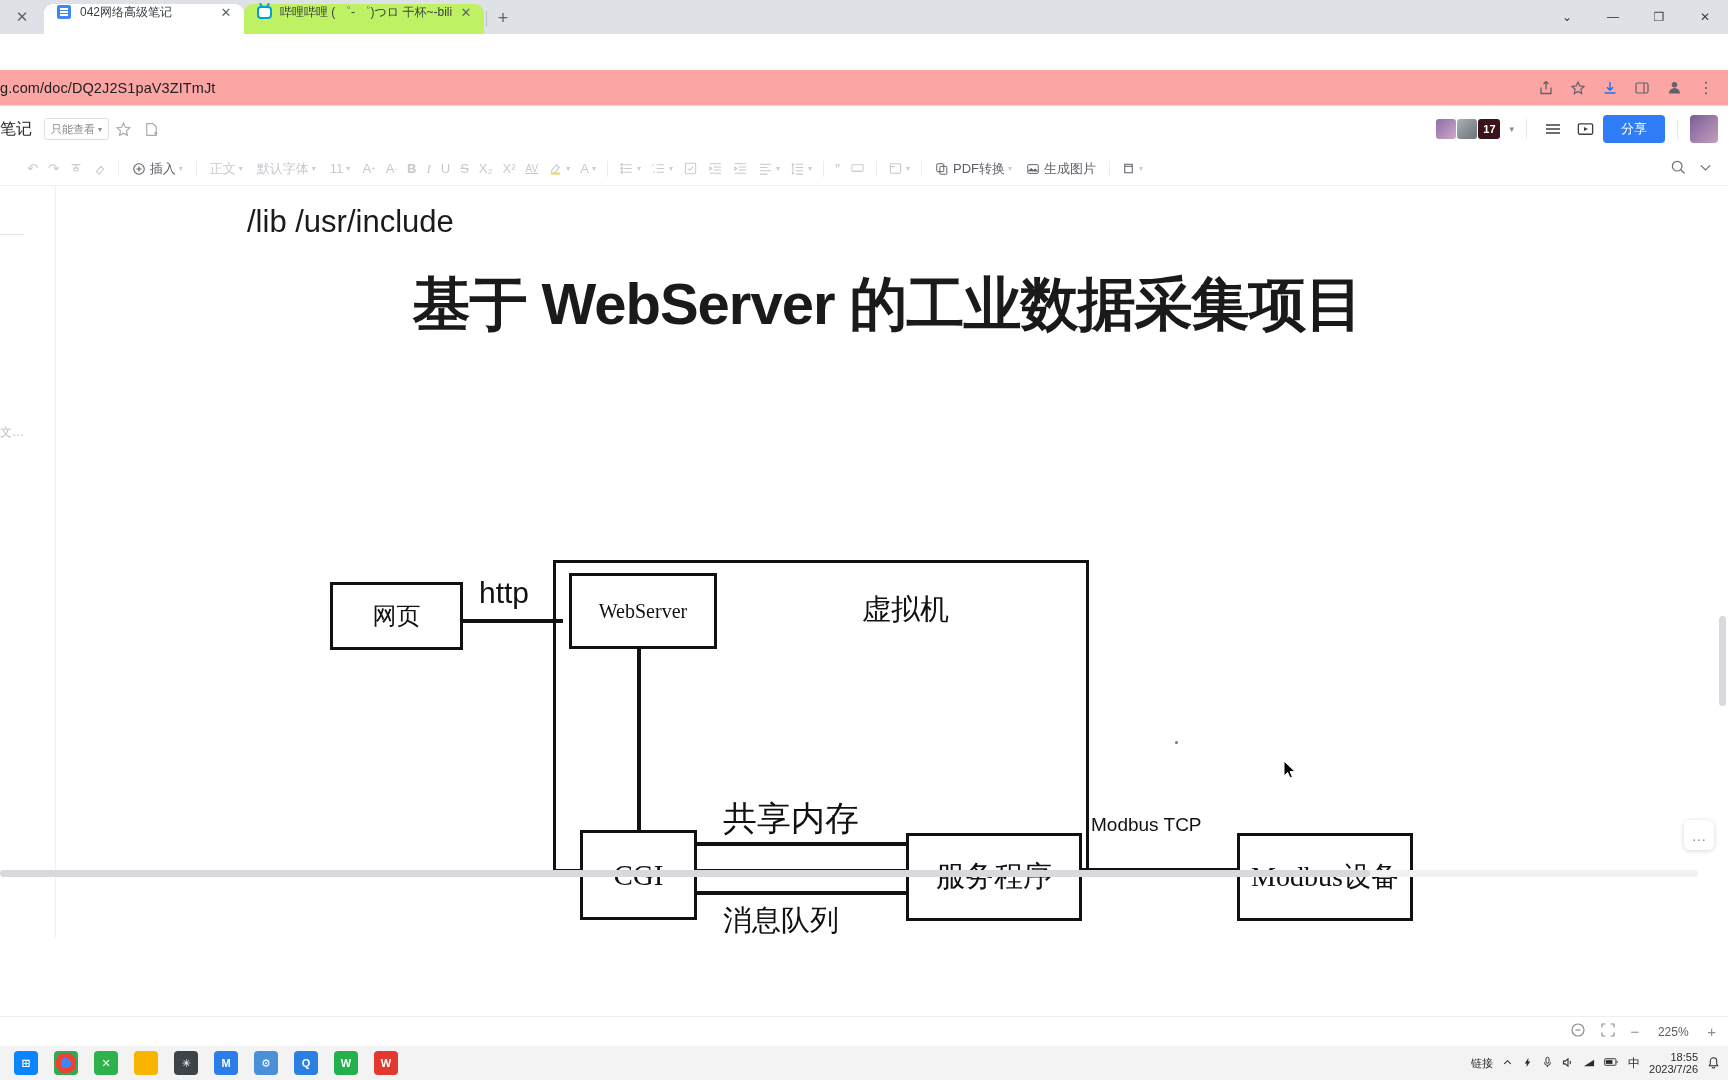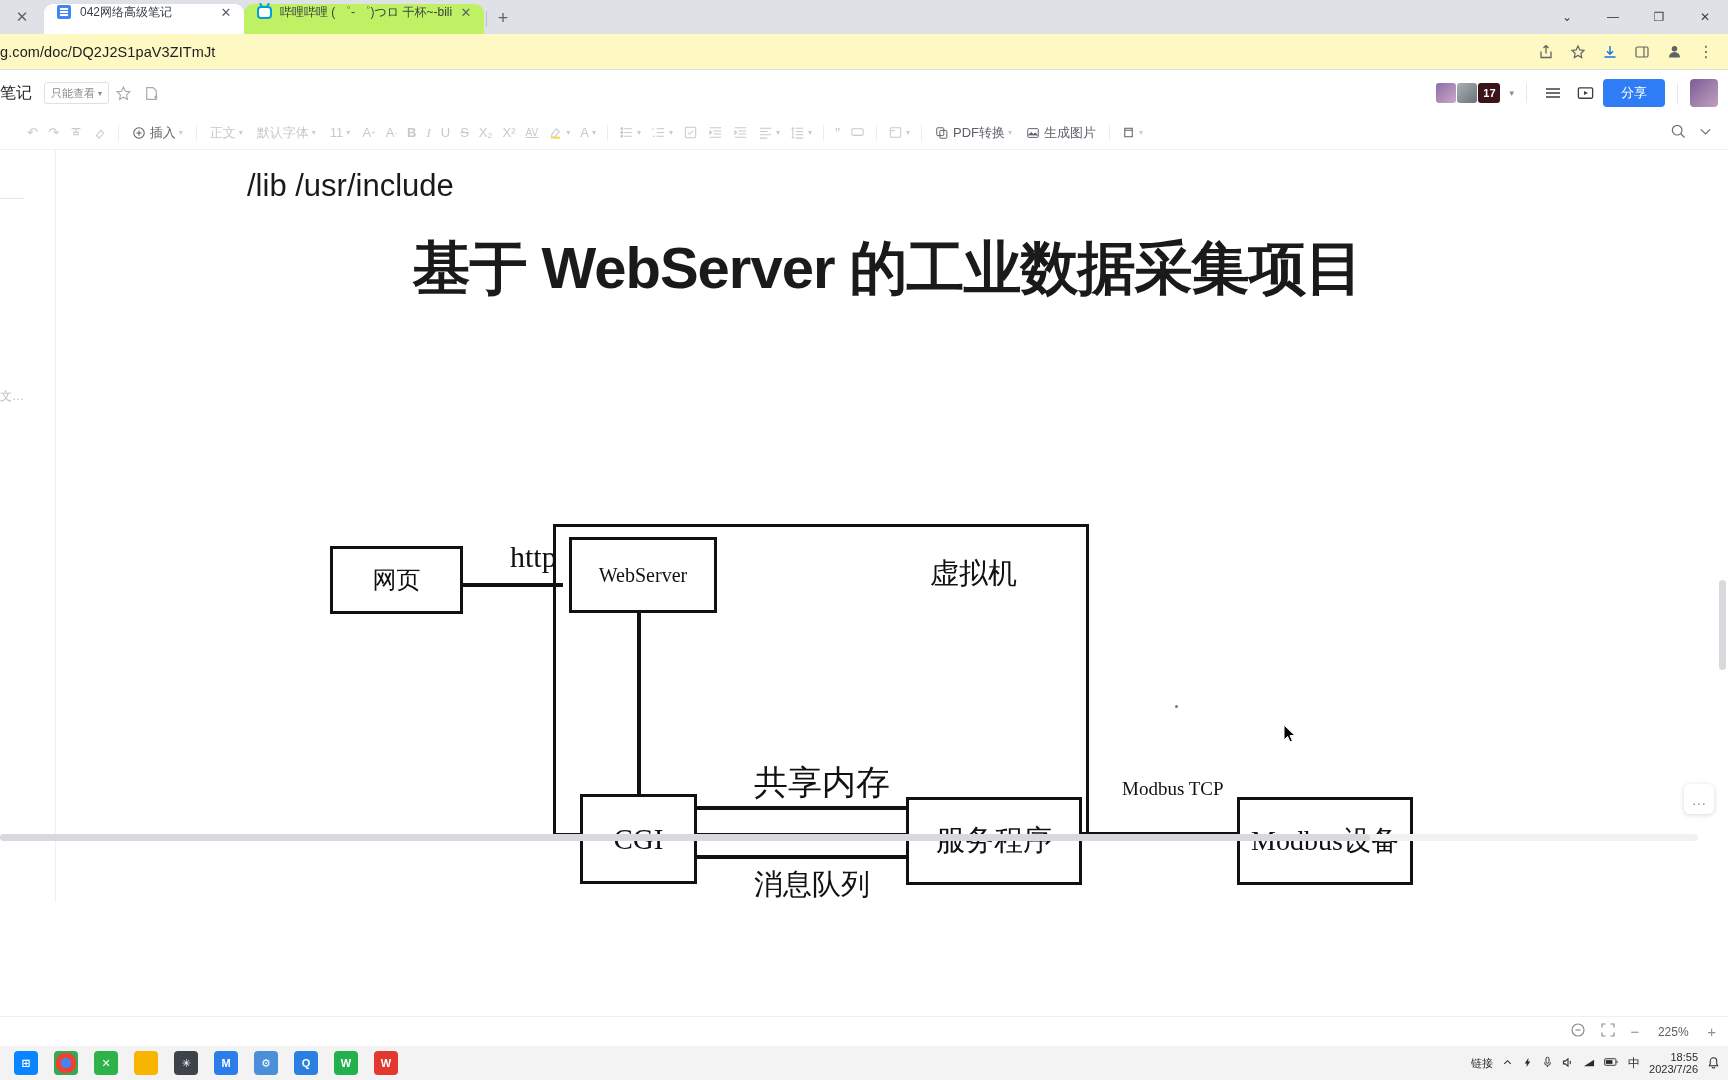--- a/index.html
+++ b/index.html
@@ -47,22 +47,22 @@
   }
   .tab-x { width: 16px; height:16px; display:flex;align-items:center;justify-content:center;
     color:#5f6368; font-size: 13px; margin-left: 6px; flex:0 0 16px;}
   .tab-sep { width:1px;height:16px;background:#bdc1c6;margin:0 2px 7px 2px;}
   .newtab { width:28px;height:28px;display:flex;align-items:center;justify-content:center;
     color:#5f6368;font-size:18px;margin-bottom:2px;}
   .win-controls { position:absolute; right:0; top:0; height:34px; display:flex; align-items:center;}
   .win-btn{width:46px;height:34px;display:flex;align-items:center;justify-content:center;color:#3c4043;font-size:12px;}
 
   .omnibar {
-    height: 36px; background:#fef9c3; display:flex; align-items:center;
-    border-bottom: 1px solid #dadce0; position:relative;
+    height: 36px; background:#fca5a5; display:flex; align-items:center;
+    border-bottom: 1px solid #dadce0; position:relative;margin-top:36px;
   }
   .url-text { font-size:14.5px; color:#202124; padding-left:0px; letter-spacing:0.1px;
               font-family:"Liberation Sans", sans-serif; }
   .omni-right { position:absolute; right:8px; display:flex; align-items:center; gap:4px; }
   .omni-ico { width:28px;height:28px;display:flex;align-items:center;justify-content:center;color:#5f6368;}
 
   
   .doc-header {
     height: 46px; background:#fff; display:flex; align-items:center;
     position:relative; padding-left:0;
@@ -128,22 +128,21 @@
   .diagram { position:absolute; left:150px; top:200px; width:1350px; height:540px; }
   .dbox {
     position:absolute; border:3px solid #111; background:#fff;
     display:flex; align-items:center; justify-content:center;
     font-family:"Liberation Serif","DejaVu Serif",serif;
     color:#111;
   }
   .dline { position:absolute; background:#111; }
   .dlabel {
     position:absolute; color:#111;
-    font-family:Liberation Serif, serif;
-    margin-left:31px;
+    font-family:Liberation Sans, sans-serif;
   }
   .vm-frame { position:absolute; border:3px solid #111; background:transparent; }
   .dot-mark{ position:absolute; width:3px;height:3px;background:#777;border-radius:50%; }
 
   
   .hscroll-wrap{ position:absolute; left:0; bottom:58px; width:1718px; height:14px; }
   .hscroll-track{ position:absolute;left:0;top:4px;width:1698px;height:7px;background:#f1f1f1;border-radius:4px;}
   .hscroll-thumb{ position:absolute;left:0;top:4px;width:1370px;height:7px;background:#d7d9dc;border-radius:4px;}
   .vscroll{ position:absolute; right:2px; top:430px; width:7px;height:90px;background:#d7d9dc;border-radius:4px;}
   .more-fab{ position:absolute; right:14px; bottom:88px; width:30px;height:30px;border-radius:6px;
@@ -449,21 +448,21 @@
 
     <div class="page">
 
       <div class="path-line">/lib  /usr/include</div>
 
       <div class="doc-h1">基于 WebServer 的工业数据采集项目</div>
 
       <div class="diagram">
 
         <div class="vm-frame" style="left:346px; top:174px; width:536px; height:312px;"></div>
-        <div class="dlabel" style="left:692px; top:204px; font-size:29px;">虚拟机</div>
+        <div class="dlabel" style="left:655px; top:204px; font-size:29px;">虚拟机</div>
 
         <div class="dbox" style="left:123px; top:196px; width:133px; height:68px; font-size:24px;">
           <span>网页</span>
         </div>
 
         <div class="dline" style="left:256px; top:233px; width:100px; height:4px;"></div>
         <div class="dlabel" style="left:272px; top:190px; font-size:30px;">http</div>
 
         <div class="dbox" style="left:362px; top:187px; width:148px; height:76px; font-size:20px;">
           <span>WebServer</span>

